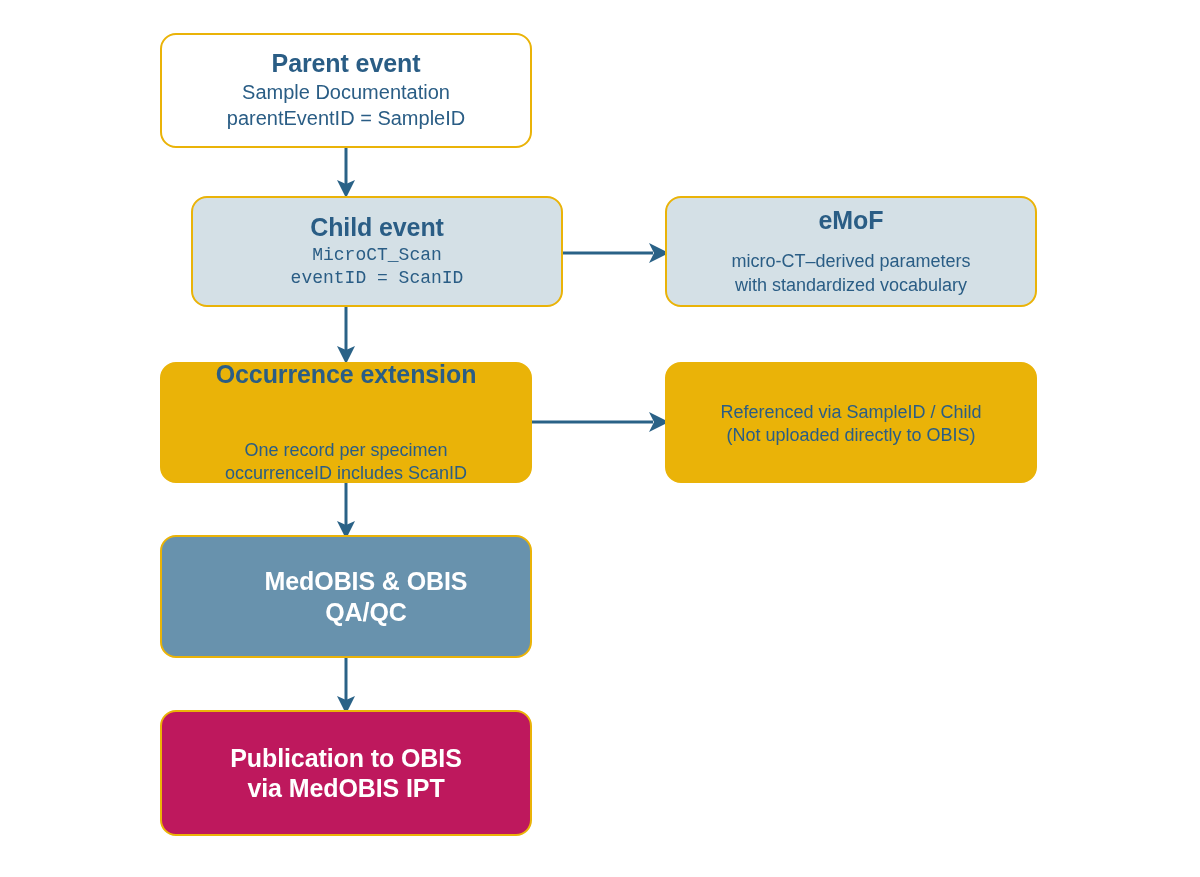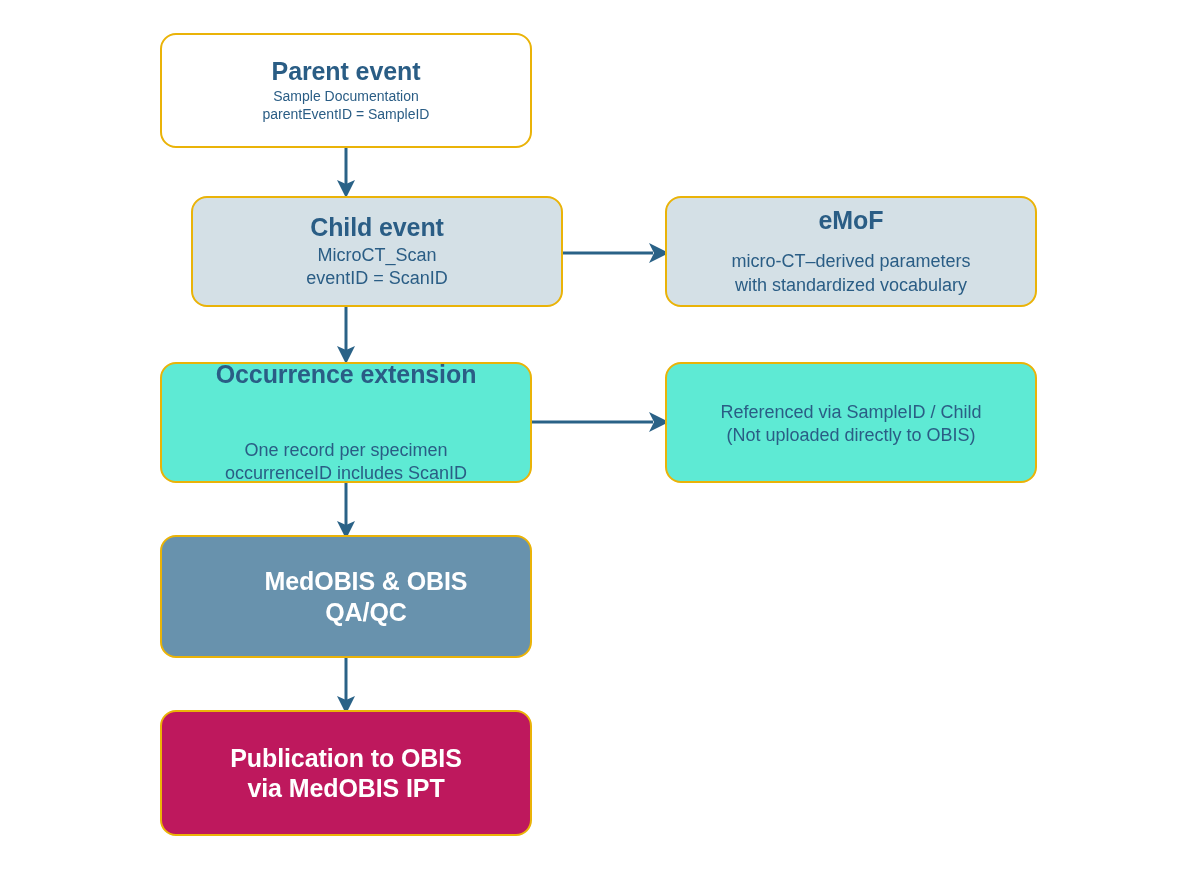--- a/index.html
+++ b/index.html
@@ -40,32 +40,32 @@
   }
   .node .sub {
     line-height: 1.28;
     margin-top: 3px;
   }
   .node .sub div { white-space: nowrap; }
 
   
   .tone-0 { background: #ffffff; }
   .tone-1 { background: #d4e0e6; }
-  .tone-2 { background: #5eead4; gap: 48px; }
+  .tone-2 { background: #eab308; gap: 48px; }
   .tone-3 { background: #6892ad; }
   .tone-4 { background: #be185d; }
 
   .ink-dark .title, .ink-dark .sub { color: #2a5d85; }
   .ink-light .title, .ink-light .sub { color: #ffffff; }
 
   
   .n-parent .title   { font-size: 25px; }
-  .n-parent .sub     { font-size: 14px; }
+  .n-parent .sub     { font-size: 20px; }
   .n-child .title    { font-size: 25px; }
-  .n-child .sub      { font-size: 18px; }
+  .n-child .sub      { font-size: 18px; font-family: Liberation Mono, monospace; }
   .n-emof .title     { font-size: 25px; }
   .n-emof .sub       { font-size: 18px; margin-top: 16px; }
   .n-occ .title      { font-size: 25px; }
   .n-occ .sub        { font-size: 18px; }
   .n-files .title    { font-size: 25px; }
   .n-files .sub      { font-size: 18px; }
   .n-qaqc .title     { font-size: 25px; line-height: 1.22; margin-left: 40px; }
   .n-pub .title      { font-size: 25px; line-height: 1.22; }
 
   

